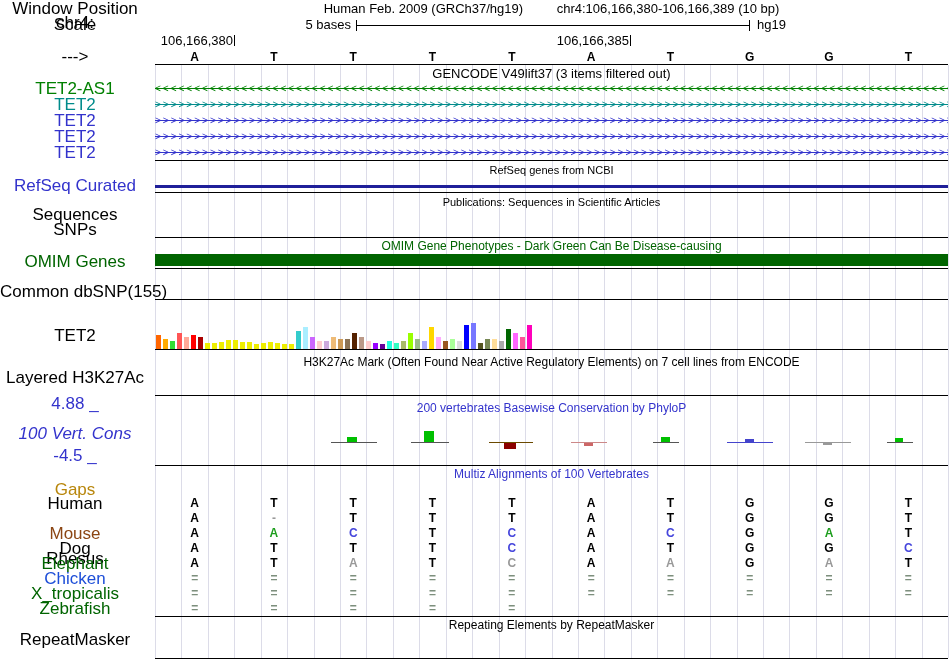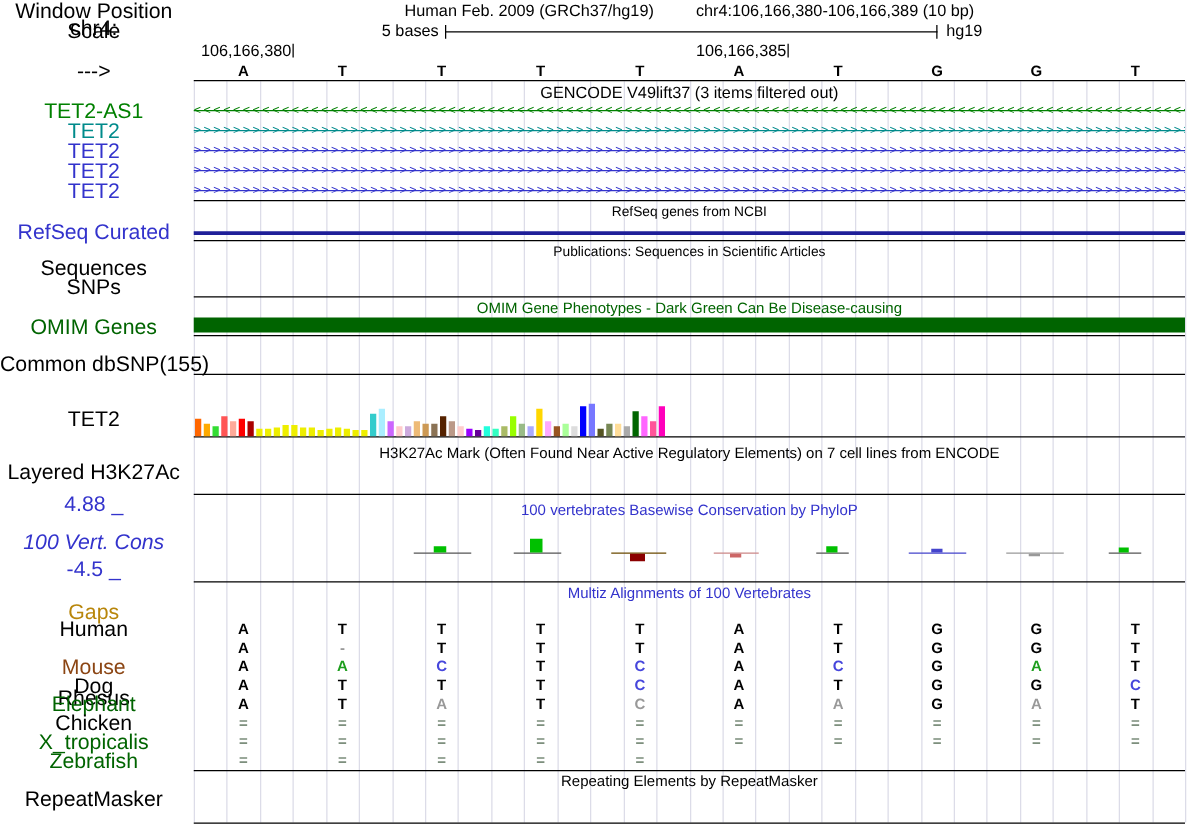--- a/index.html
+++ b/index.html
@@ -177,21 +177,21 @@
       <div class="gtex-bar" style="left: 350px; height: 20px; background: rgb(0, 102, 0);"></div>
       <div class="gtex-bar" style="left: 357px; height: 16px; background: rgb(255, 102, 255);"></div>
       <div class="gtex-bar" style="left: 364px; height: 12px; background: rgb(255, 85, 153);"></div>
       <div class="gtex-bar" style="left: 371px; height: 24px; background: rgb(255, 0, 187);"></div>
     </div>
 
   <div class="ctitle t12" style="top:356px">H3K27Ac Mark (Often Found Near Active Regulatory Elements) on 7 cell lines from ENCODE</div>
   <div class="side-label" style="top:371px">Layered H3K27Ac</div>
 
   <div class="side-label" style="top: 397px; color: rgb(51, 51, 204);">4.88 _</div>
-  <div class="ctitle t12" style="top: 402px; color: rgb(51, 51, 204);">100 vertebrates Basewise Conservation by PhyloP</div>
+  <div class="ctitle t12" style="top: 402px; color: rgb(51, 51, 204);">200 vertebrates Basewise Conservation by PhyloP</div>
   <div class="side-label" style="top: 427px; color: rgb(51, 51, 204); font-style: italic;">100 Vert. Cons</div>
   <div class="side-label" style="top: 449px; color: rgb(51, 51, 204);">-4.5 _</div>
   <div id="phylop-track" class="abs" style="top:415px;left:155px;width:793px;height:52px">
       <div class="pmark-line" style="left: 176px; top: 27px; width: 46px; background: rgb(85, 85, 85);"></div>
       <div class="pmark-bar" style="left: 192px; width: 10px; height: 5px; background: rgb(0, 192, 0); top: 22px;"></div>
       <div class="pmark-line" style="left: 256px; top: 27px; width: 38px; background: rgb(85, 85, 85);"></div>
       <div class="pmark-bar" style="left: 269px; width: 10px; height: 11px; background: rgb(0, 192, 0); top: 16px;"></div>
       <div class="pmark-line" style="left: 334px; top: 27px; width: 44px; background: rgb(107, 74, 0);"></div>
       <div class="pmark-bar" style="left: 349px; width: 12px; height: 6px; background: rgb(139, 0, 0); top: 28px;"></div>
       <div class="pmark-line" style="left: 416px; top: 27px; width: 36px; background: rgb(204, 136, 136);"></div>
@@ -280,21 +280,21 @@
     <div class="cell" style="top: 557px; left: 155px; width: 79.3px; color: rgb(0, 0, 0);">A</div>
     <div class="cell" style="top: 557px; left: 234.3px; width: 79.3px; color: rgb(0, 0, 0);">T</div>
     <div class="cell" style="top: 557px; left: 313.6px; width: 79.3px; color: rgb(153, 153, 153);">A</div>
     <div class="cell" style="top: 557px; left: 392.9px; width: 79.3px; color: rgb(0, 0, 0);">T</div>
     <div class="cell" style="top: 557px; left: 472.2px; width: 79.3px; color: rgb(153, 153, 153);">C</div>
     <div class="cell" style="top: 557px; left: 551.5px; width: 79.3px; color: rgb(0, 0, 0);">A</div>
     <div class="cell" style="top: 557px; left: 630.8px; width: 79.3px; color: rgb(153, 153, 153);">A</div>
     <div class="cell" style="top: 557px; left: 710.1px; width: 79.3px; color: rgb(0, 0, 0);">G</div>
     <div class="cell" style="top: 557px; left: 789.4px; width: 79.3px; color: rgb(153, 153, 153);">A</div>
     <div class="cell" style="top: 557px; left: 868.7px; width: 79.3px; color: rgb(0, 0, 0);">T</div>
-    <div class="side-label" style="top: 572px; color: #000000;">Chicken</div>
+    <div class="side-label" style="top: 572px; color: #1d4ed8;">Chicken</div>
     <div class="cell" style="top: 572px; left: 155px; width: 79.3px; color: rgb(125, 143, 125);">=</div>
     <div class="cell" style="top: 572px; left: 234.3px; width: 79.3px; color: rgb(125, 143, 125);">=</div>
     <div class="cell" style="top: 572px; left: 313.6px; width: 79.3px; color: rgb(125, 143, 125);">=</div>
     <div class="cell" style="top: 572px; left: 392.9px; width: 79.3px; color: rgb(125, 143, 125);">=</div>
     <div class="cell" style="top: 572px; left: 472.2px; width: 79.3px; color: rgb(125, 143, 125);">=</div>
     <div class="cell" style="top: 572px; left: 551.5px; width: 79.3px; color: rgb(125, 143, 125);">=</div>
     <div class="cell" style="top: 572px; left: 630.8px; width: 79.3px; color: rgb(125, 143, 125);">=</div>
     <div class="cell" style="top: 572px; left: 710.1px; width: 79.3px; color: rgb(125, 143, 125);">=</div>
     <div class="cell" style="top: 572px; left: 789.4px; width: 79.3px; color: rgb(125, 143, 125);">=</div>
     <div class="cell" style="top: 572px; left: 868.7px; width: 79.3px; color: rgb(125, 143, 125);">=</div>

